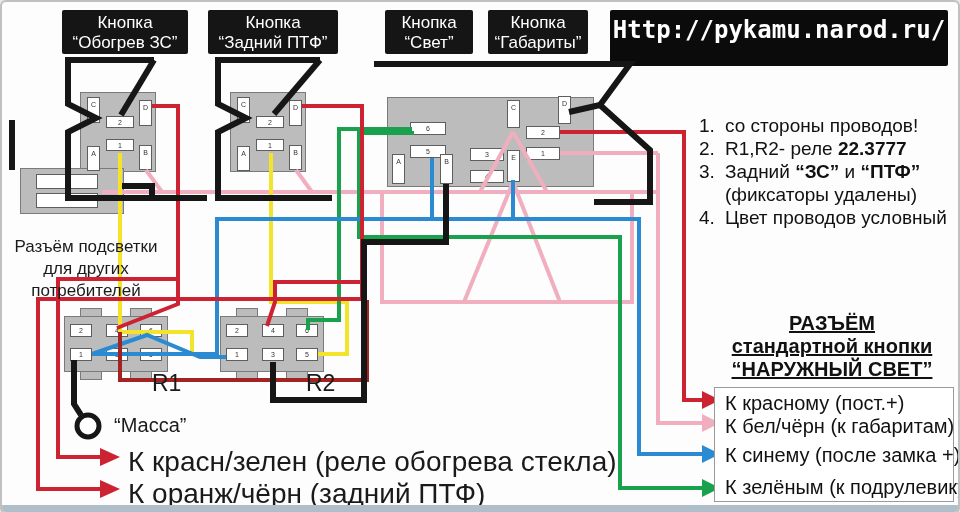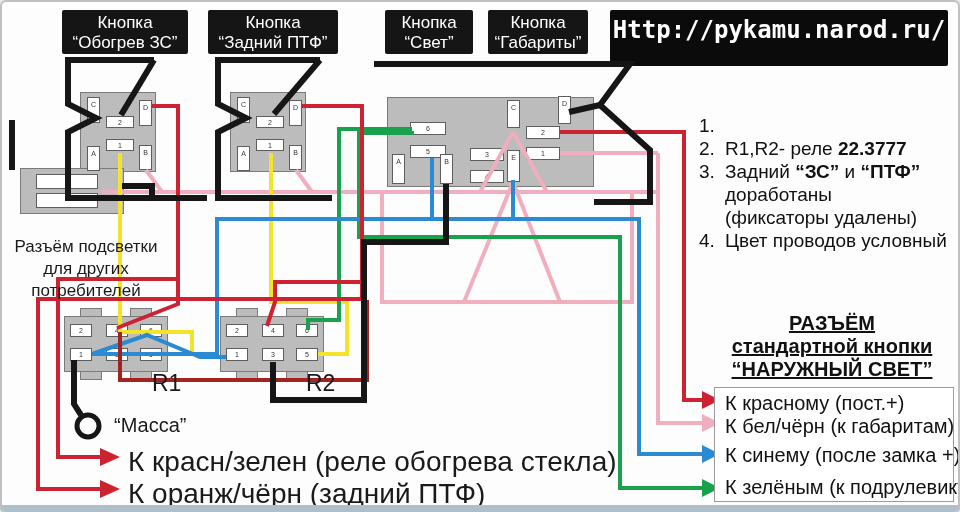--- a/index.html
+++ b/index.html
@@ -172,33 +172,33 @@
   <div class="lbl relaylbl" style="left:150px;top:368px">R1</div>
   <div class="lbl relaylbl" style="left:304px;top:368px">R2</div>
   <div class="lbl masslbl">“Масса”</div>
   <div class="lbl wirelbl" style="left:126px;top:444px">К красн/зелен (реле обогрева стекла)</div>
   <div class="lbl wirelbl" style="left:126px;top:476px">К оранж/чёрн (задний ПТФ)</div>
 
   <div class="notes">
       <div class="note">
         <span class="num">1.</span>
         <div>
+          <div><span>со стороны проводов!</span></div>
         </div>
       </div>
       <div class="note">
         <span class="num">2.</span>
         <div>
           <div><span>R1,R2- реле </span><b>22.3777</b></div>
         </div>
       </div>
       <div class="note">
         <span class="num">3.</span>
         <div>
           <div><span>Задний </span><b>“ЗС”</b><span> и </span><b>“ПТФ”</b></div>
-          <div><span>доработаны</span></div>
           <div><span>(фиксаторы удалены)</span></div>
         </div>
       </div>
       <div class="note">
         <span class="num">4.</span>
         <div>
           <div><span>Цвет проводов условный</span></div>
         </div>
       </div>
     </div>

